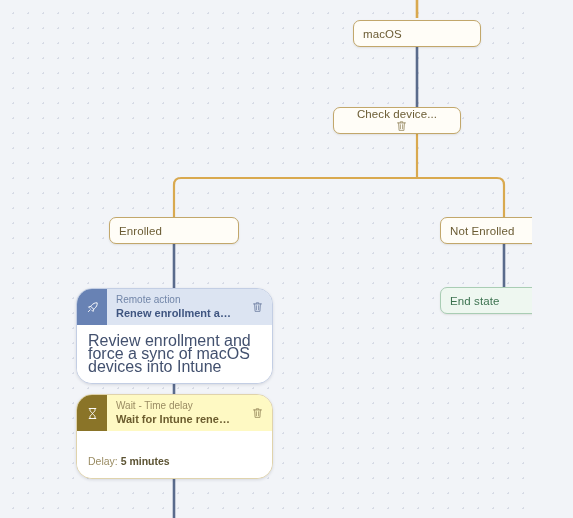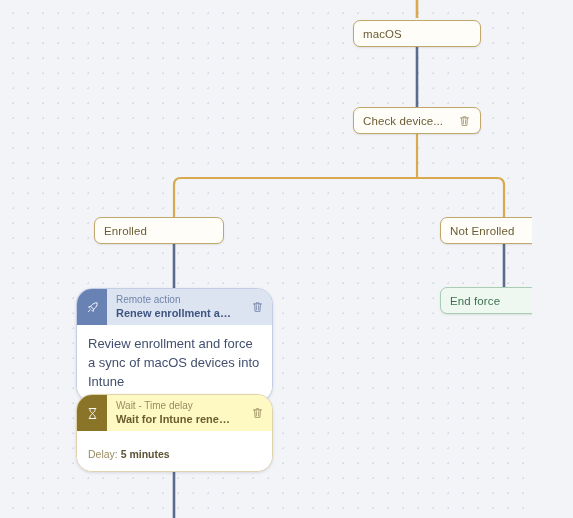--- a/index.html
+++ b/index.html
@@ -123,27 +123,27 @@
     flex: 0 0 auto;
     display: flex;
     align-items: center;
     padding-right: 8px;
   }
   .card-body {
     padding: 9px 11px 10px 11px;
     background: #ffffff;
   }
   .card-desc {
-    font-size: 13px;
-    line-height: 19px;
+    font-size: 16px;
+    line-height: 13px;
   }
   .card-meta {
     font-size: 10.5px;
     line-height: 14px;
-    margin-top: 7px;
+    margin-top: 14px;
   }
   .meta-key { color: #8b93a6; }
   .meta-val { font-weight: bold; }
 
   
   .card.blue { border: 1px solid #c3cee4; }
   .card.blue .card-head { background: #dce4f2; }
   .card.blue .card-icon { background: #6882b4; }
   .card.blue .card-kind { color: #7185a8; }
   .card.blue .card-title { color: #3f5party; color: #3f5580; }
@@ -182,40 +182,40 @@
 
     <path d="M174,469 L174,518" stroke="#5a6b8c" stroke-width="2.6" fill="none"></path>
 
     <path d="M504,244 L504,288" stroke="#5a6b8c" stroke-width="2.6" fill="none"></path>
   </svg>
 
   <div class="pill" style="left:353px; top:20px; width:128px;">
     <span class="pill-label">macOS</span>
   </div>
 
-  <div class="pill" style="left:353px; top:107px; width:128px;">
+  <div class="pill" style="left:333px; top:107px; width:128px;flex-direction:column;">
     <span class="pill-label">Check device...</span>
     <span class="trash">
       <svg viewBox="0 0 16 16" width="13" height="14">
         <path d="M3 4.2h10M6.4 4.2V2.8h3.2v1.4M4.4 4.2l.6 9.2h6l.6-9.2
                  M6.6 6.4v5M9.4 6.4v5" fill="none" stroke="#8b7b50" stroke-width="1.05" stroke-linecap="round" stroke-linejoin="round"></path>
       </svg>
     </span>
   </div>
 
-  <div class="pill" style="left:94px; top:217px; width:130px;">
+  <div class="pill" style="left:109px; top:217px; width:130px;">
     <span class="pill-label">Enrolled</span>
   </div>
 
   <div class="pill" style="left:440px; top:217px; width:142px;">
     <span class="pill-label">Not Enrolled</span>
   </div>
 
   <div class="pill green" style="left:440px; top:287px; width:142px;">
-    <span class="pill-label">End force</span>
+    <span class="pill-label">End state</span>
     <span class="trash">
       <svg viewBox="0 0 16 16" width="13" height="14">
         <path d="M3 4.2h10M6.4 4.2V2.8h3.2v1.4M4.4 4.2l.6 9.2h6l.6-9.2
                  M6.6 6.4v5M9.4 6.4v5" fill="none" stroke="#4e8a64" stroke-width="1.05" stroke-linecap="round" stroke-linejoin="round"></path>
       </svg>
     </span>
   </div>
 
   <div class="card blue" style="left:76px; top:288px; width:197px;">
     <div class="card-head">

